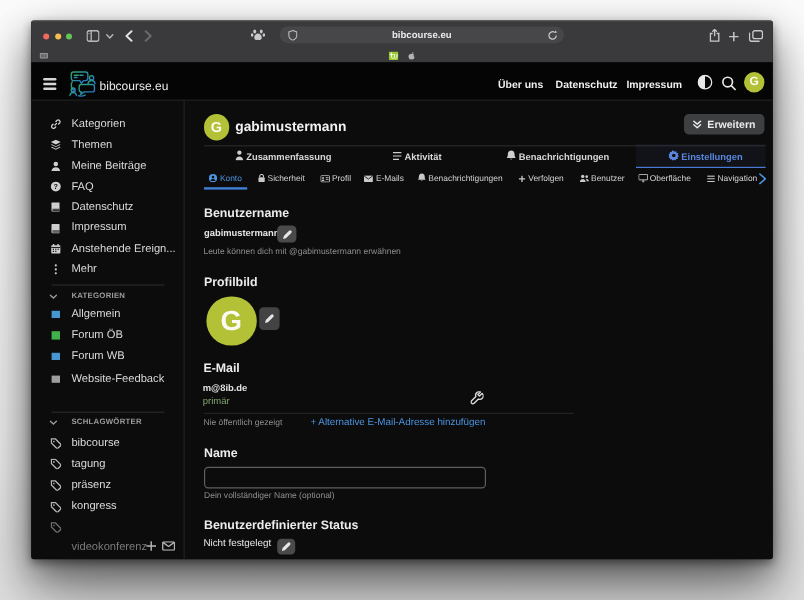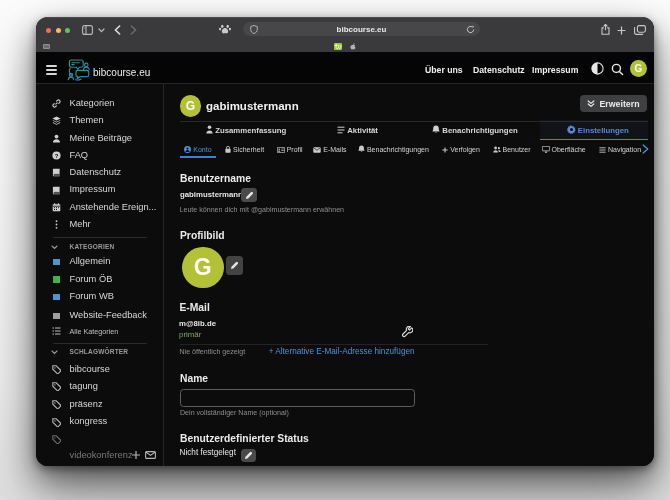--- a/index.html
+++ b/index.html
@@ -1,20 +1,20 @@
 <!DOCTYPE html>
 <html><head>
 <meta charset="utf-8">
 <style>
 html,body{margin:0;padding:0;}
 body{width:670px;height:500px;overflow:hidden;position:relative;
  background:linear-gradient(180deg,#fbfbfb 0%,#f6f6f6 40%,#eeeeee 75%,#e0e0e0 100%);
  font-family:"Liberation Sans", sans-serif;}
 .abs{position:absolute;}
-#win{position:absolute;left:36px;top:17px;width:618px;height:449px;border-radius:12px;
+#win{position:absolute;left:26px;top:17px;width:618px;height:449px;border-radius:2px;
  background:#0c0c0c;overflow:hidden;
  box-shadow:0 3px 8px rgba(0,0,0,.42),0 14px 30px rgba(0,0,0,.45),0 30px 58px rgba(0,0,0,.32);}
 
 #tbar{position:absolute;left:0;top:0;width:618px;height:35px;background:#3a3a3c;box-shadow:inset 0 1px 0 rgba(255,255,255,0.09);}
 .light{position:absolute;top:10.5px;width:5.6px;height:5.6px;border-radius:50%;}
 #urlbar{position:absolute;left:207px;top:4.6px;width:237px;height:14.8px;border-radius:7.5px;background:#47474a;}
 #urltxt{position:absolute;left:0;top:0;width:237px;height:15px;line-height:15px;text-align:center;font-size:8px;font-weight:600;color:#e9e9e9;}
 
 
 #fhead{position:absolute;left:0;top:35px;width:618px;height:31.5px;background:#050505;border-bottom:1px solid #262626;box-sizing:border-box;}
@@ -264,30 +264,20 @@
         <span class="ic">
           <span class="sq" style="background:#4596d1;"></span>
         </span>
         <span class="lbl" style="color:#d9d9d9;font-size:9.3px;left:33.5px;">Forum WB</span>
       </div>
 <div class="srow" style="top:223.8px;">
         <span class="ic">
           <span class="sq" style="background:#9e9e9e;"></span>
         </span>
         <span class="lbl" style="color:#d9d9d9;font-size:9.3px;left:33.5px;">Website-Feedback</span>
-      </div>
-<div class="srow" style="top:239.0px;">
-        <span class="ic">
-          <svg width="9" height="8" viewBox="0 0 9 8">
-            <g stroke="#bdbdbd" stroke-width="1">
-              <path d="M0.5 1 H2 M3 1 H8.5 M0.5 4 H2 M3 4 H8.5 M0.5 7 H2 M3 7 H8.5"></path>
-            </g>
-          </svg>
-        </span>
-        <span class="lbl" style="color:#c2c2c2;font-size:7.2px;left:33.5px;">Alle Kategorien</span>
       </div>
 <div class="sdiv" style="top:259.7px;"></div>
 <svg class="abs" style="left:15px;top:266px;" width="7" height="5" viewBox="0 0 7 5">
         <path d="M1 1 L3.5 3.4 L6 1" fill="none" stroke="#9b9b9b" stroke-width="1.1" stroke-linecap="round"></path>
       </svg>
 <div class="shdr" style="top:262.5px;">SCHLAGWÖRTER</div>
 <div class="srow" style="top:277.5px;">
         <span class="ic">
           <svg width="9" height="9" viewBox="0 0 9 9">
             <path d="M0.8 0.8 H4.2 L8.4 5 A1 1 0 0 1 8.4 6.4 L6.4 8.4 A1 1 0 0 1 5 8.4 L0.8 4.2Z" fill="none" stroke="#b5b5b5" stroke-width="1.1"></path>

